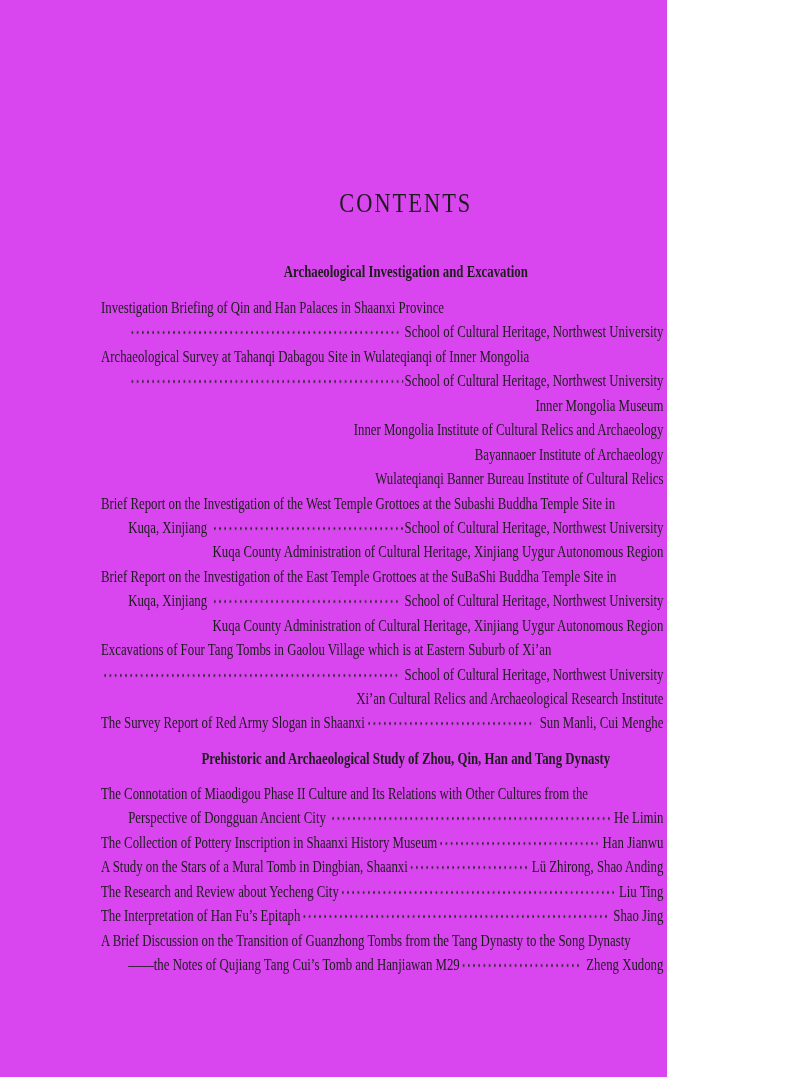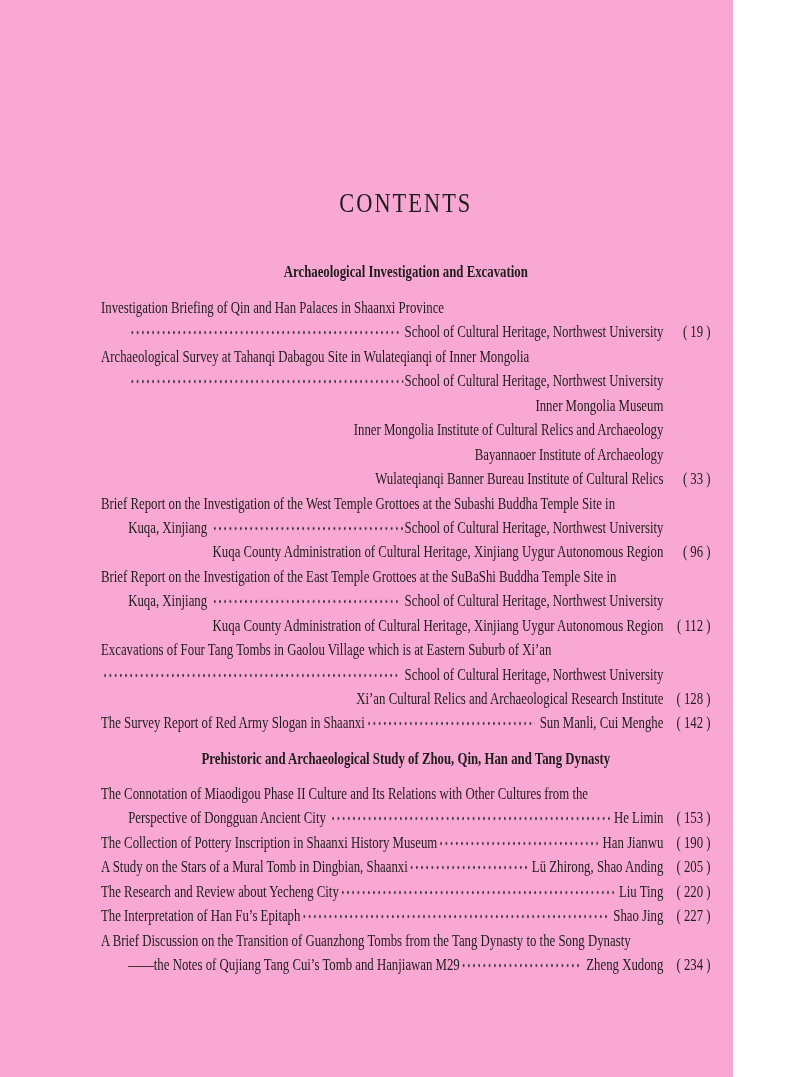--- a/index.html
+++ b/index.html
@@ -2,23 +2,23 @@
 <html><head>
 <meta charset="utf-8">
 <style>
   html, body {
     margin: 0;
     padding: 0;
     background: #ffffff;
   }
   .sheet {
     position: relative;
-    width: 733px;
+    width: 667px;
     height: 1077px;
-    background: #f9a8d4;
+    background: #d946ef;
     overflow: hidden;
     font-family: "Liberation Serif", "DejaVu Serif", serif;
   }
   .content {
     margin-left: 101px;
     padding-top: 186px;
     width: 762px;              
     transform: scaleX(0.8);    
     transform-origin: 0 0;
   }

